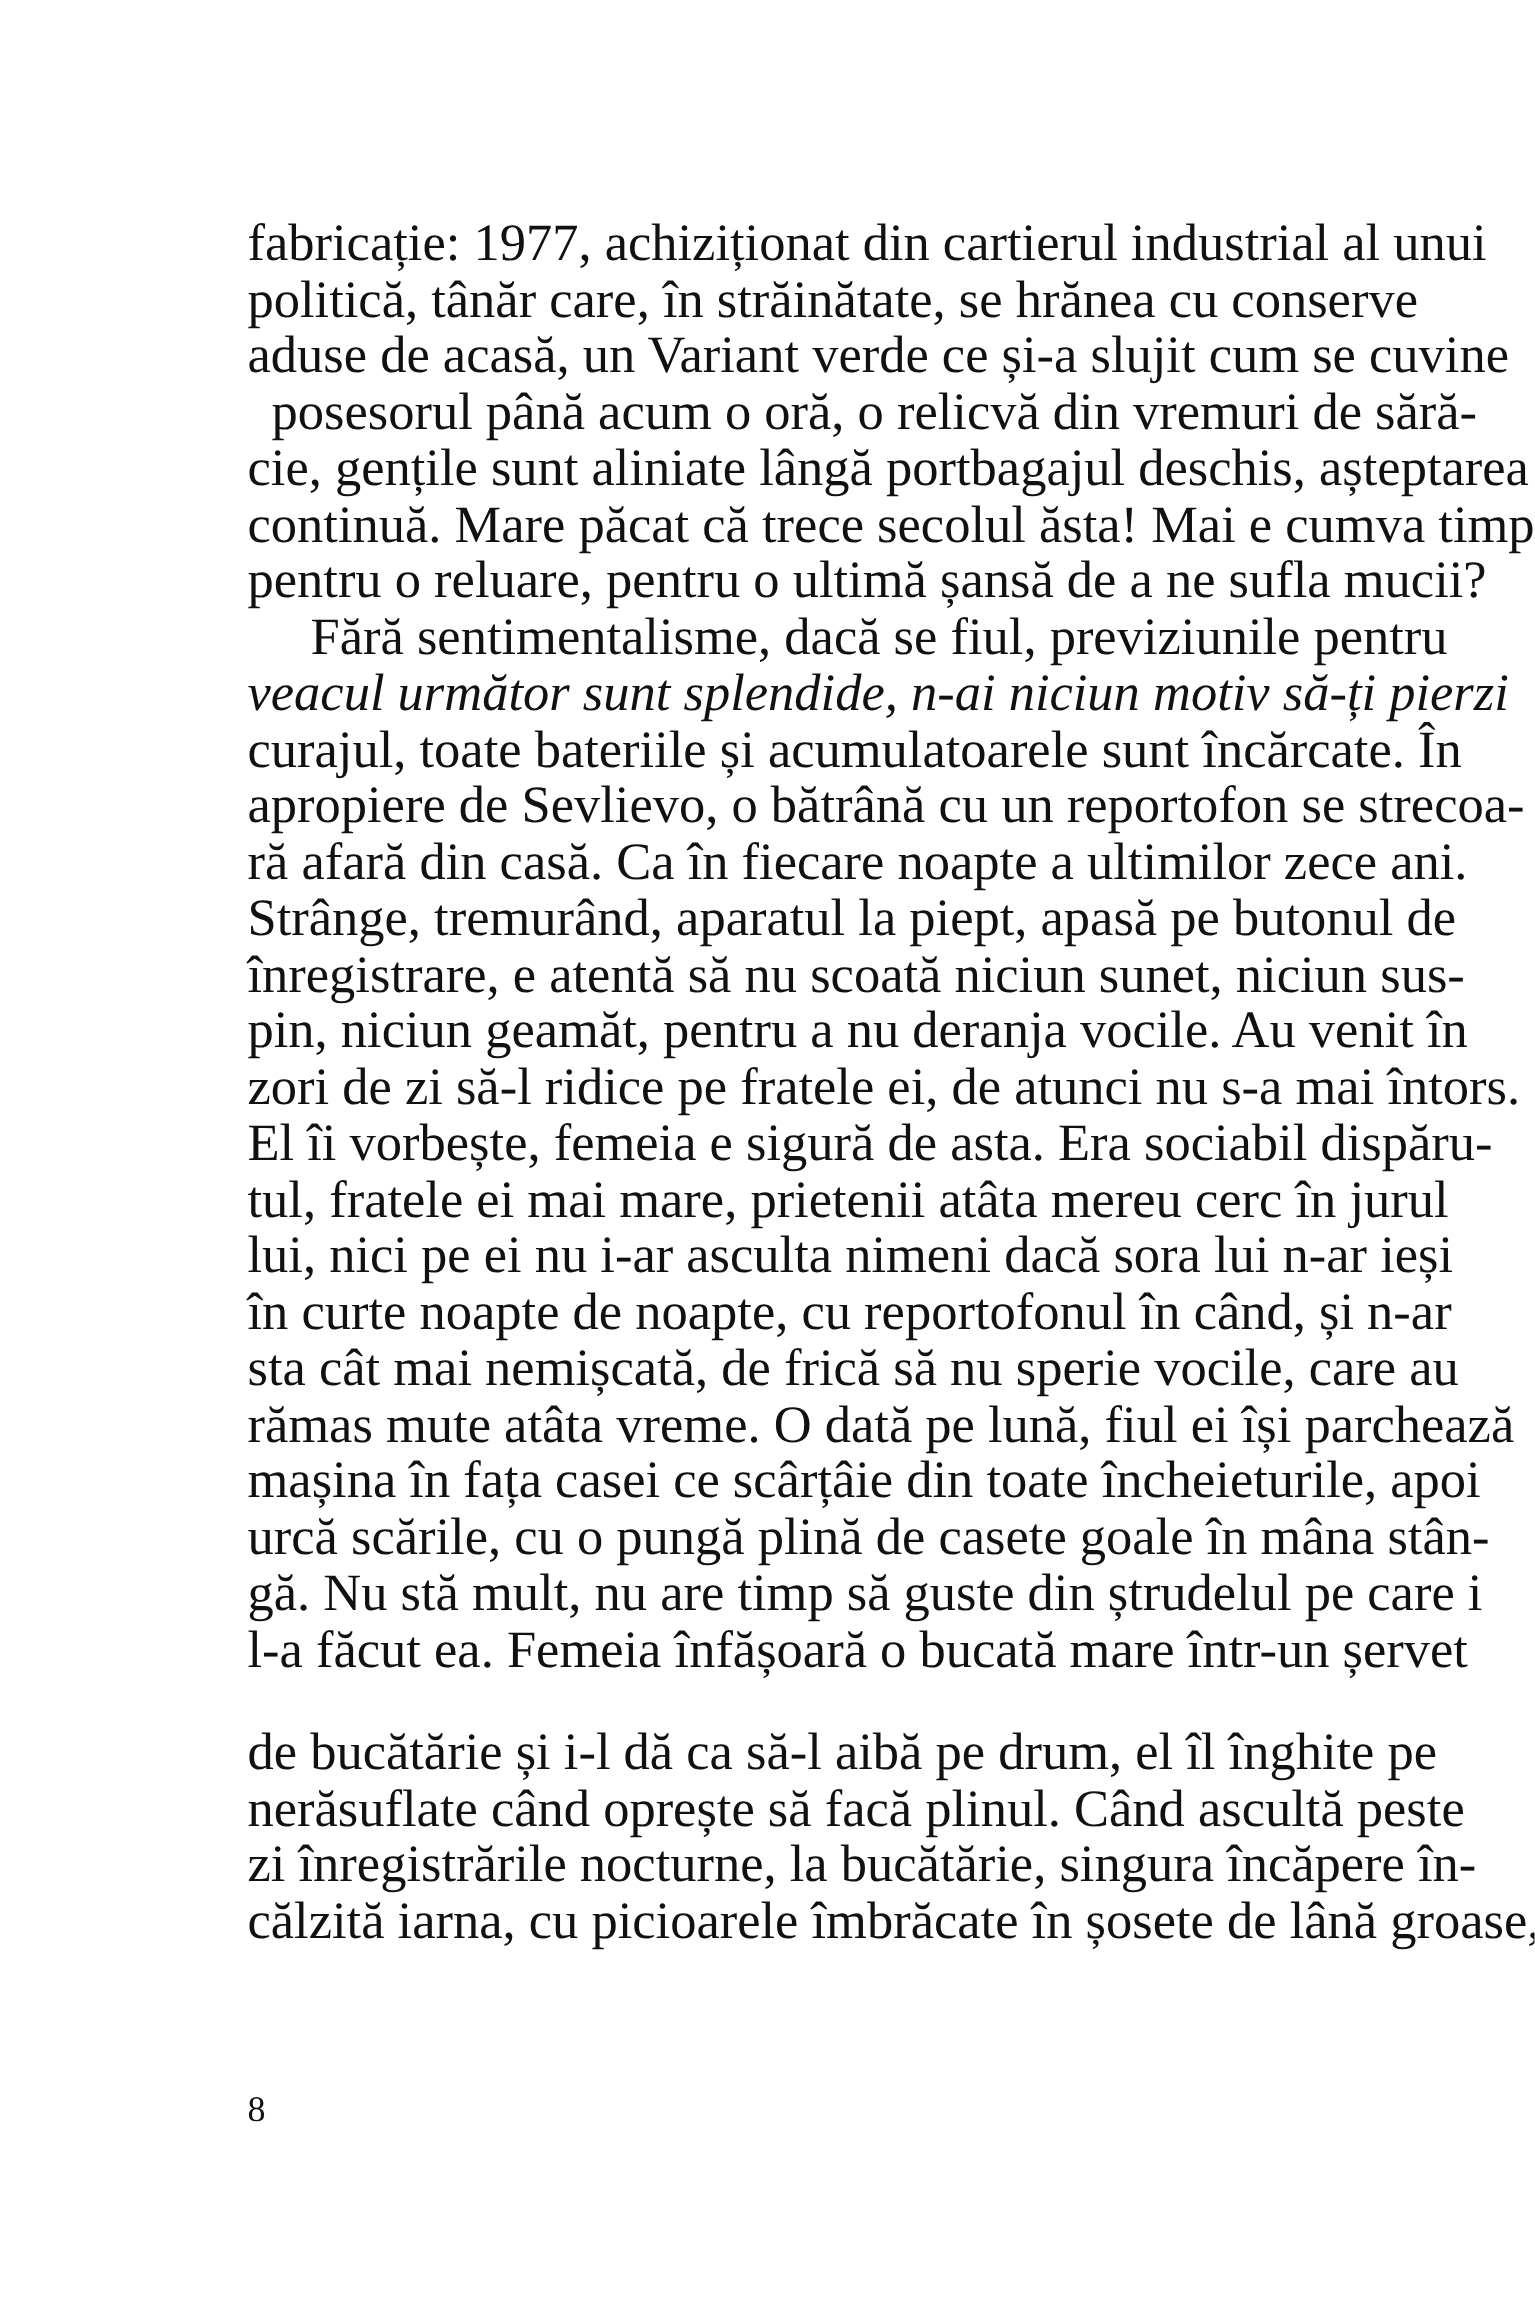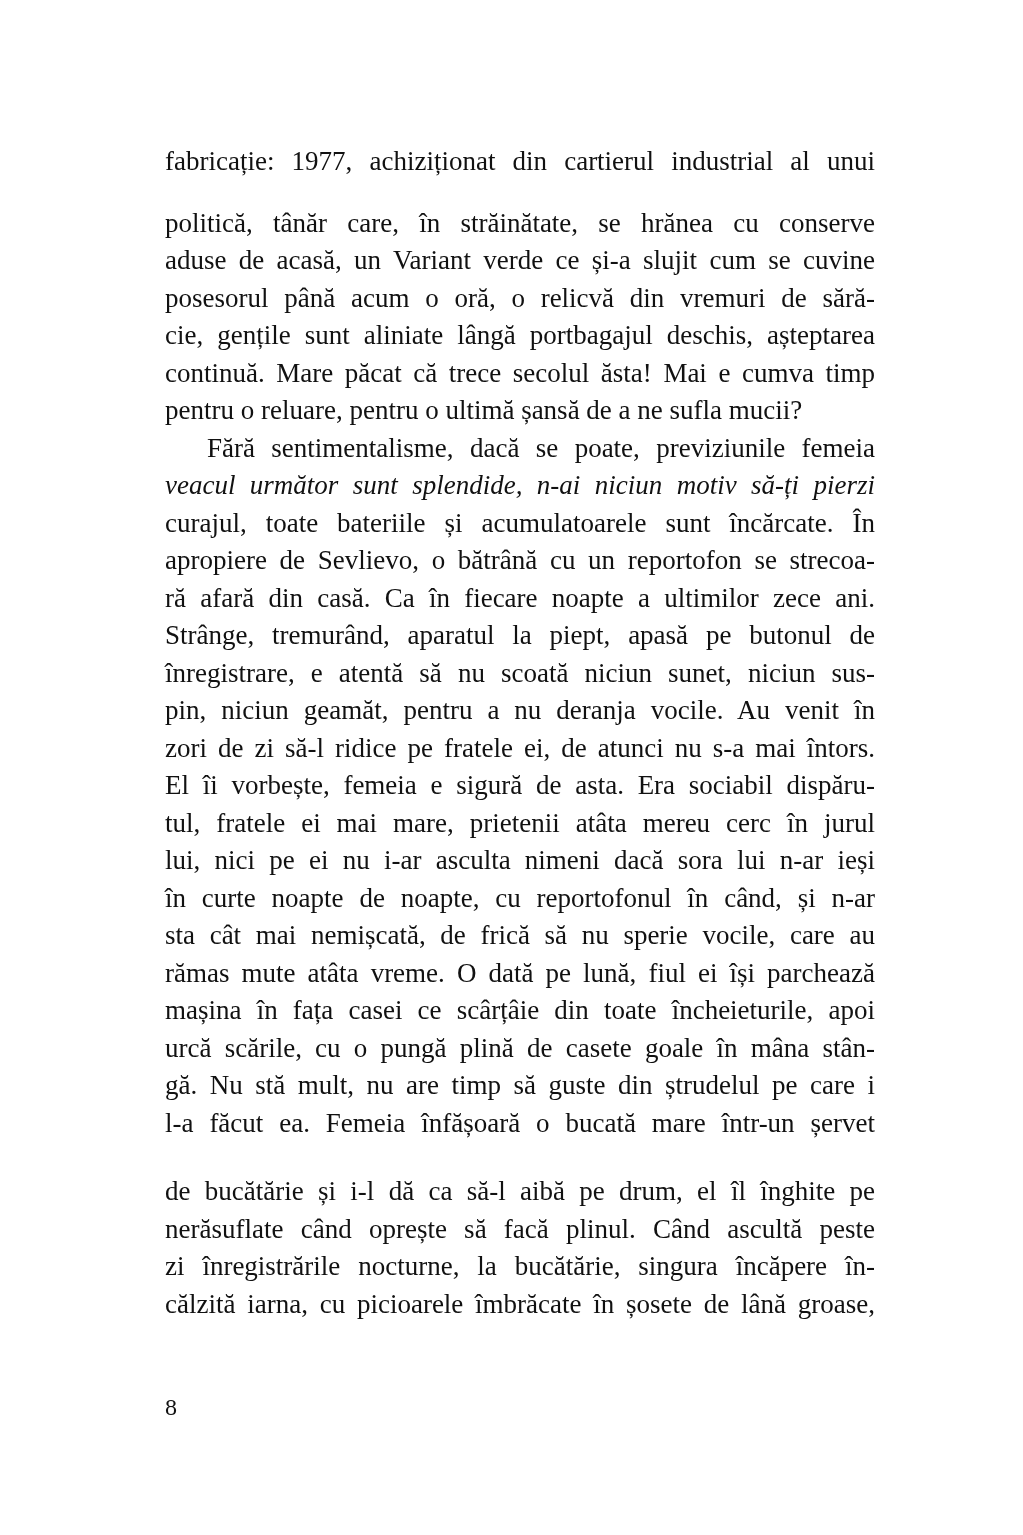--- a/index.html
+++ b/index.html
@@ -1,45 +1,45 @@
 <!DOCTYPE html>
 <html><head>
 <meta charset="utf-8">
 <style>
   html, body { margin: 0; padding: 0; background: #ffffff; }
   body { width: 1023px; height: 1535px; position: relative; overflow: hidden; }
   .page {
     position: absolute; left: 165px; top: 143px; width: 710px;
     font-family: "Liberation Serif", "DejaVu Serif", serif;
-    font-size: 27px; line-height: 37.5px; color: #111111;
+    font-size: 35px; line-height: 37.5px; color: #111111;
   }
   .line { display: block; white-space: nowrap; text-align: justify; text-align-last: justify; height: 37.5px; }
   .line.last { text-align-last: left; }
   .line.indent { padding-left: 42px; }
   .page-number {
     position: absolute; left: 165px; top: 1394px;
     font-family: "Liberation Serif", "DejaVu Serif", serif;
     font-size: 24px; color: #111111;
   }
 </style>
 </head>
 <body>
 
 <div class="page">
   <div>
     <span class="line" style="display: block; text-align: justify;">fabricație: 1977, achiziționat din cartierul industrial al unui</span>
-    <span class="line" style="display: block; text-align: justify; margin-top: 24px;">politică, tânăr care, în străinătate, se hrănea cu conserve</span>
+    <span class="line" style="display: block; text-align: justify;">politică, tânăr care, în străinătate, se hrănea cu conserve</span>
     <span class="line" style="display: block; text-align: justify;">aduse de acasă, un Variant verde ce și-a slujit cum se cuvine</span>
-    <span class="line" style="display: block; text-align: justify;">posesorul până acum o oră, o relicvă din vremuri de sără-</span>
+    <span class="line" style="display: block; text-align: justify; margin-left: 16px;">posesorul până acum o oră, o relicvă din vremuri de sără-</span>
     <span class="line" style="display: block; text-align: justify;">cie, gențile sunt aliniate lângă portbagajul deschis, așteptarea</span>
     <span class="line" style="display: block; text-align: justify;">continuă. Mare păcat că trece secolul ăsta! Mai e cumva timp</span>
     <span class="line last" style="display: block; text-align: right;">pentru o reluare, pentru o ultimă șansă de a ne sufla mucii?</span>
   </div>
   <div>
-    <span class="line indent" style="display: block; text-align: justify;">Fără sentimentalisme, dacă se poate, previziunile femeia</span>
+    <span class="line indent" style="display: block; text-align: justify;">Fără sentimentalisme, dacă se fiul, previziunile pentru</span>
     <span class="line" style="display: block; text-align: justify; font-style: italic;">veacul următor sunt splendide, n-ai niciun motiv să-ți pierzi</span>
     <span class="line" style="display: block; text-align: justify;">curajul, toate bateriile și acumulatoarele sunt încărcate. În</span>
     <span class="line" style="display: block; text-align: justify;">apropiere de Sevlievo, o bătrână cu un reportofon se strecoa-</span>
     <span class="line" style="display: block; text-align: justify;">ră afară din casă. Ca în fiecare noapte a ultimilor zece ani.</span>
     <span class="line" style="display: block; text-align: justify;">Strânge, tremurând, aparatul la piept, apasă pe butonul de</span>
     <span class="line" style="display: block; text-align: justify;">înregistrare, e atentă să nu scoată niciun sunet, niciun sus-</span>
     <span class="line" style="display: block; text-align: justify;">pin, niciun geamăt, pentru a nu deranja vocile. Au venit în</span>
     <span class="line" style="display: block; text-align: justify;">zori de zi să-l ridice pe fratele ei, de atunci nu s-a mai întors.</span>
     <span class="line" style="display: block; text-align: justify;">El îi vorbește, femeia e sigură de asta. Era sociabil dispăru-</span>
     <span class="line" style="display: block; text-align: justify;">tul, fratele ei mai mare, prietenii atâta mereu cerc în jurul</span>

